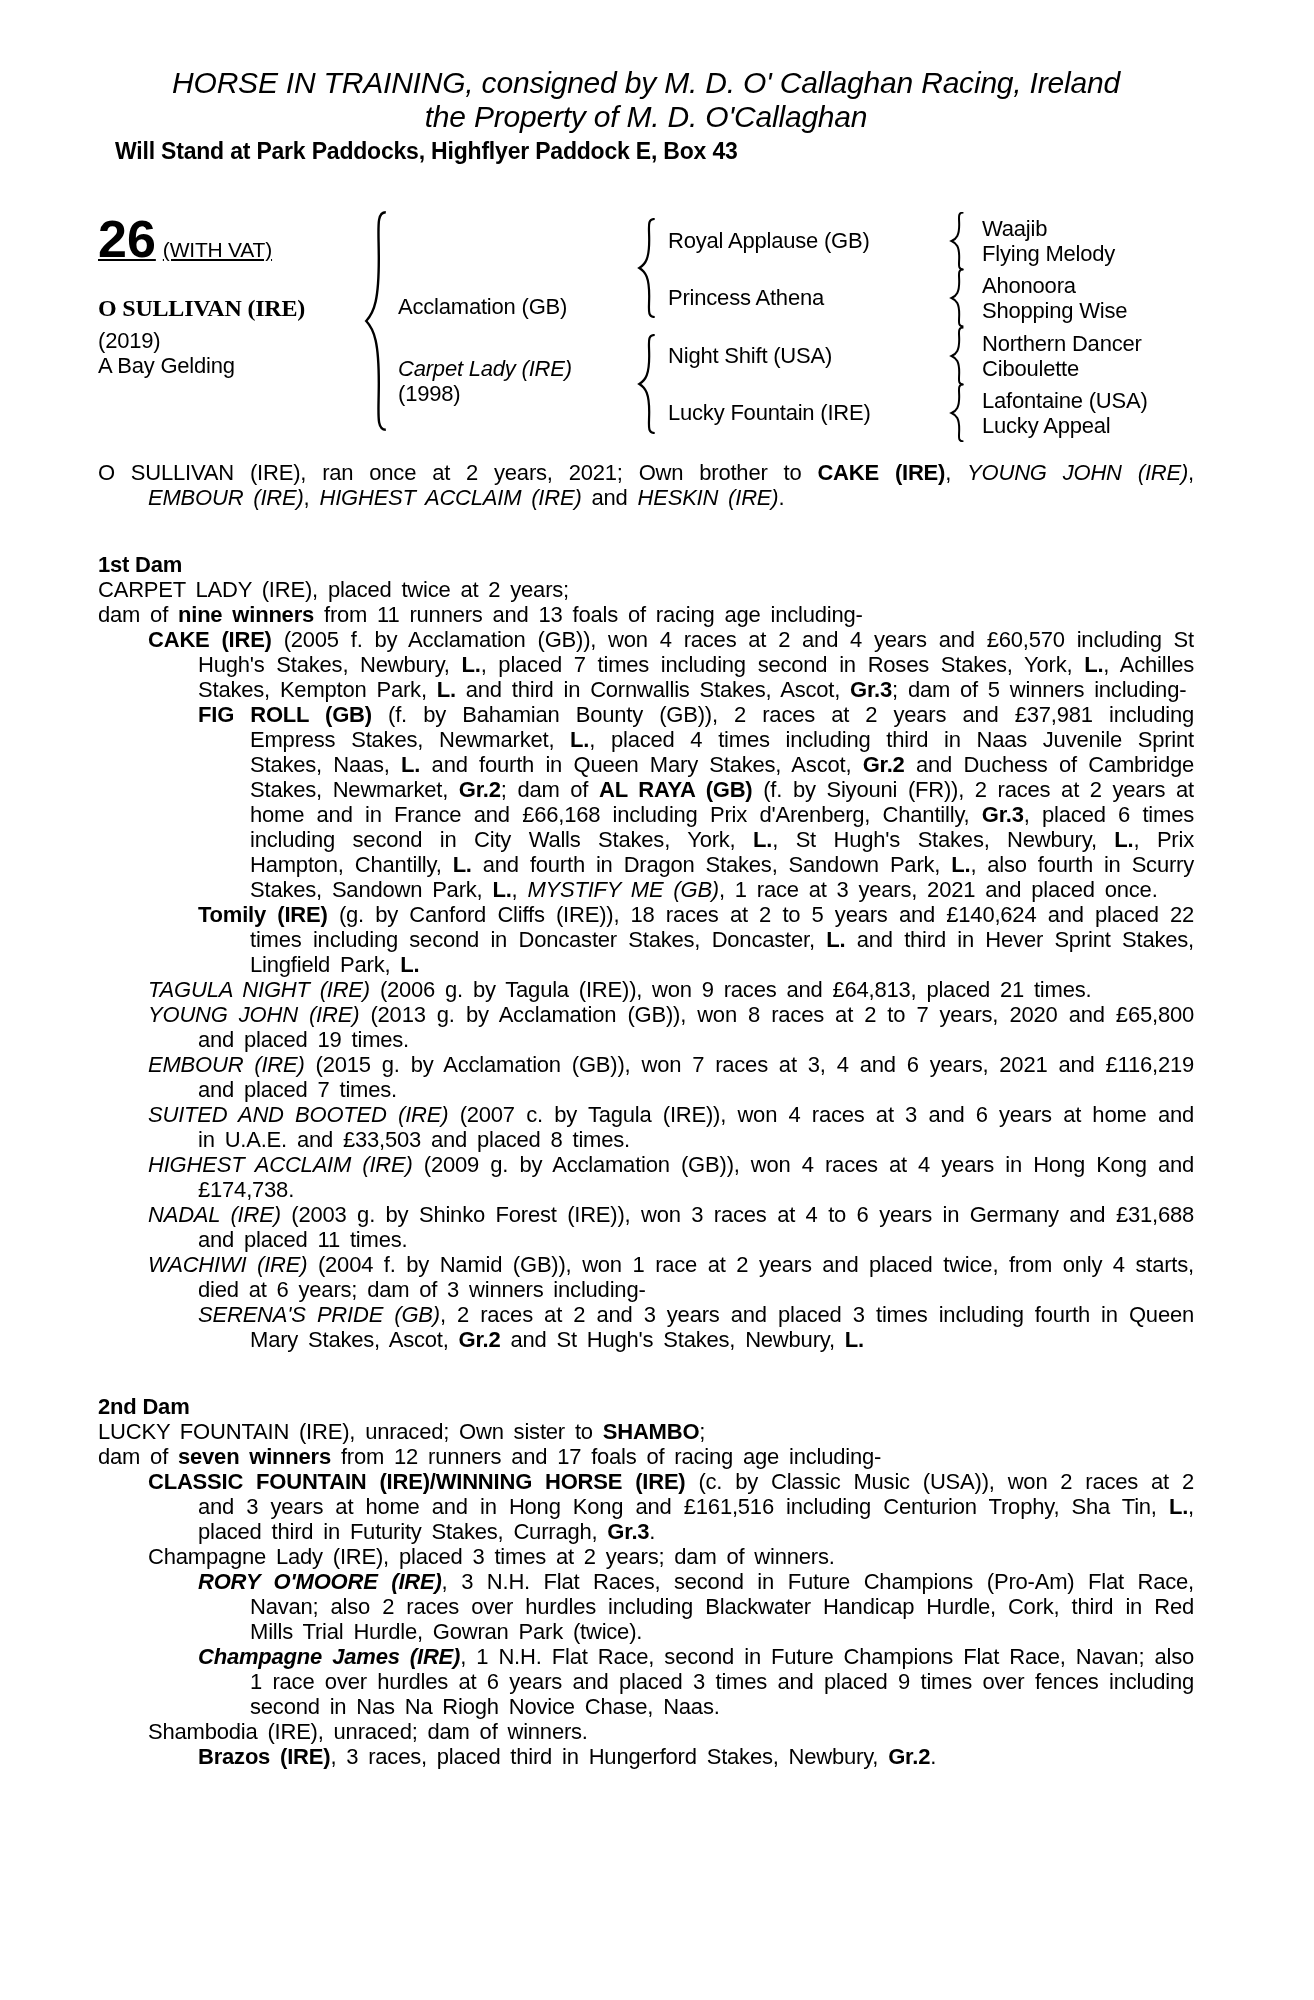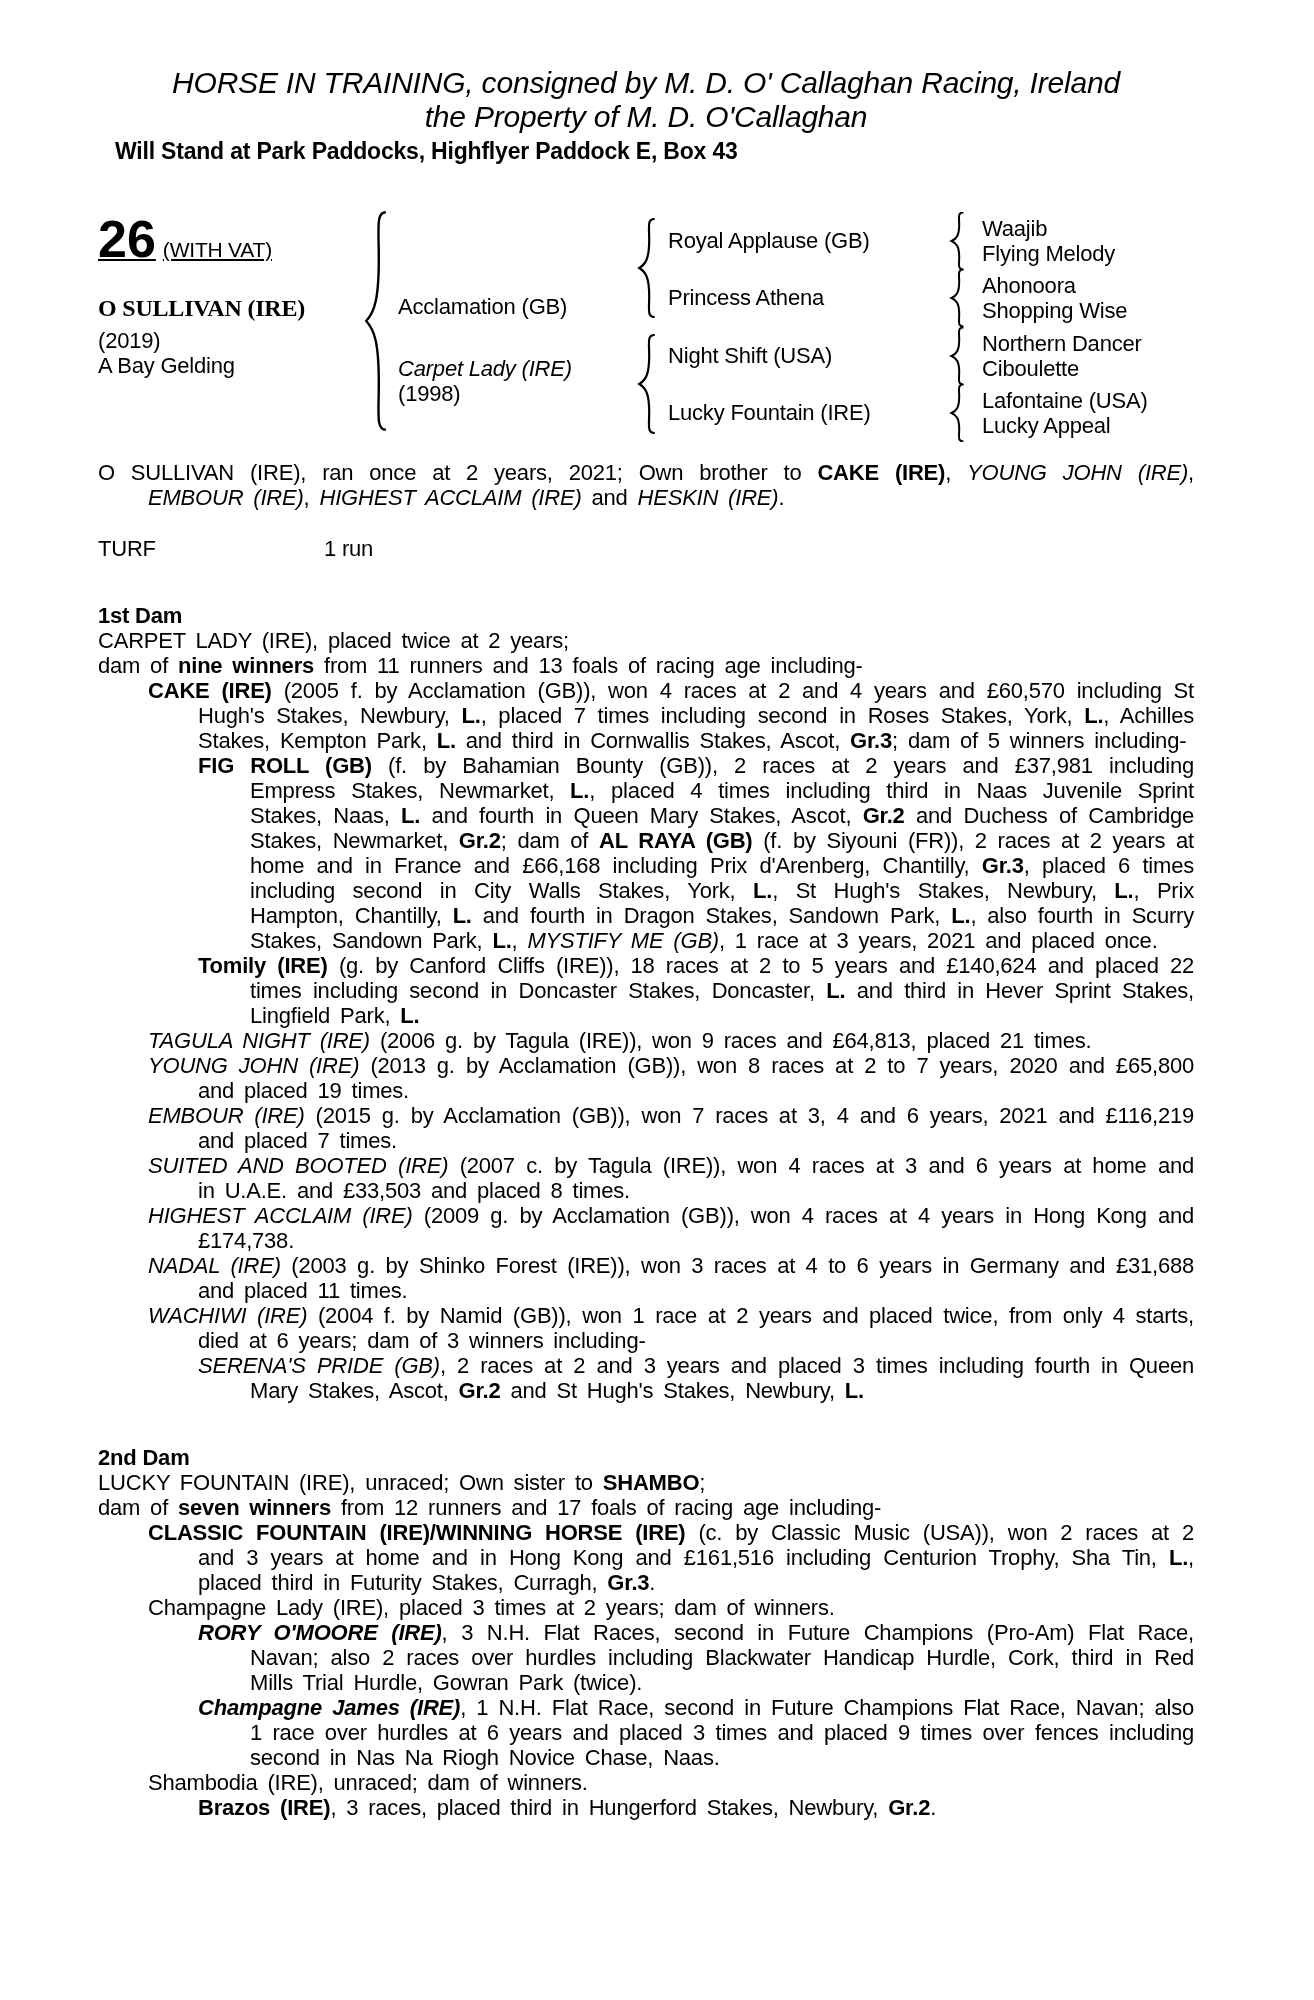--- a/index.html
+++ b/index.html
@@ -126,23 +126,20 @@
     <div class="ped g3 g3-4">Northern Dancer</div>
     <div class="ped g3 g3-5">Ciboulette</div>
     <div class="ped g3 g3-6">Lafontaine (USA)</div>
     <div class="ped g3 g3-7">Lucky Appeal</div>
   </section>
 
   <div id="summary">
       <div class="para lvl-s"><span>O SULLIVAN (IRE), ran once at 2 years, 2021; Own brother to </span><span class="seg-b">CAKE (IRE)</span><span>, </span><span class="seg-i">YOUNG JOHN (IRE)</span><span>, </span><span class="seg-i">EMBOUR (IRE)</span><span>, </span><span class="seg-i">HIGHEST ACCLAIM (IRE)</span><span> and </span><span class="seg-i">HESKIN (IRE)</span><span>.</span></div>
     </div>
 
-  <div class="record">
-    <span class="record-surface">TURF</span><span>1 run</span>
-  </div>
 
   <main id="sections">
       <div class="section-heading">1st Dam</div>
       <div class="para lvl-a"><span>CARPET LADY (IRE), placed twice at 2 years;</span></div>
       <div class="para lvl-a"><span>dam of </span><span class="seg-b">nine winners</span><span> from 11 runners and 13 foals of racing age including-</span></div>
       <div class="para lvl-b"><span class="seg-b">CAKE (IRE)</span><span> (2005 f. by Acclamation (GB)), won 4 races at 2 and 4 years and £60,570 including St Hugh's Stakes, Newbury, </span><span class="seg-b">L.</span><span>, placed 7 times including second in Roses Stakes, York, </span><span class="seg-b">L.</span><span>, Achilles Stakes, Kempton Park, </span><span class="seg-b">L.</span><span> and third in Cornwallis Stakes, Ascot, </span><span class="seg-b">Gr.3</span><span>; dam of 5 winners including-</span></div>
       <div class="para lvl-c"><span class="seg-b">FIG ROLL (GB)</span><span> (f. by Bahamian Bounty (GB)), 2 races at 2 years and £37,981 including Empress Stakes, Newmarket, </span><span class="seg-b">L.</span><span>, placed 4 times including third in Naas Juvenile Sprint Stakes, Naas, </span><span class="seg-b">L.</span><span> and fourth in Queen Mary Stakes, Ascot, </span><span class="seg-b">Gr.2</span><span> and Duchess of Cambridge Stakes, Newmarket, </span><span class="seg-b">Gr.2</span><span>; dam of </span><span class="seg-b">AL RAYA (GB)</span><span> (f. by Siyouni (FR)), 2 races at 2 years at home and in France and £66,168 including Prix d'Arenberg, Chantilly, </span><span class="seg-b">Gr.3</span><span>, placed 6 times including second in City Walls Stakes, York, </span><span class="seg-b">L.</span><span>, St Hugh's Stakes, Newbury, </span><span class="seg-b">L.</span><span>, Prix Hampton, Chantilly, </span><span class="seg-b">L.</span><span> and fourth in Dragon Stakes, Sandown Park, </span><span class="seg-b">L.</span><span>, also fourth in Scurry Stakes, Sandown Park, </span><span class="seg-b">L.</span><span>, </span><span class="seg-i">MYSTIFY ME (GB)</span><span>, 1 race at 3 years, 2021 and placed once.</span></div>
       <div class="para lvl-c"><span class="seg-b">Tomily (IRE)</span><span> (g. by Canford Cliffs (IRE)), 18 races at 2 to 5 years and £140,624 and placed 22 times including second in Doncaster Stakes, Doncaster, </span><span class="seg-b">L.</span><span> and third in Hever Sprint Stakes, Lingfield Park, </span><span class="seg-b">L.</span></div>
       <div class="para lvl-b"><span class="seg-i">TAGULA NIGHT (IRE)</span><span> (2006 g. by Tagula (IRE)), won 9 races and £64,813, placed 21 times.</span></div>
       <div class="para lvl-b"><span class="seg-i">YOUNG JOHN (IRE)</span><span> (2013 g. by Acclamation (GB)), won 8 races at 2 to 7 years, 2020 and £65,800 and placed 19 times.</span></div>

